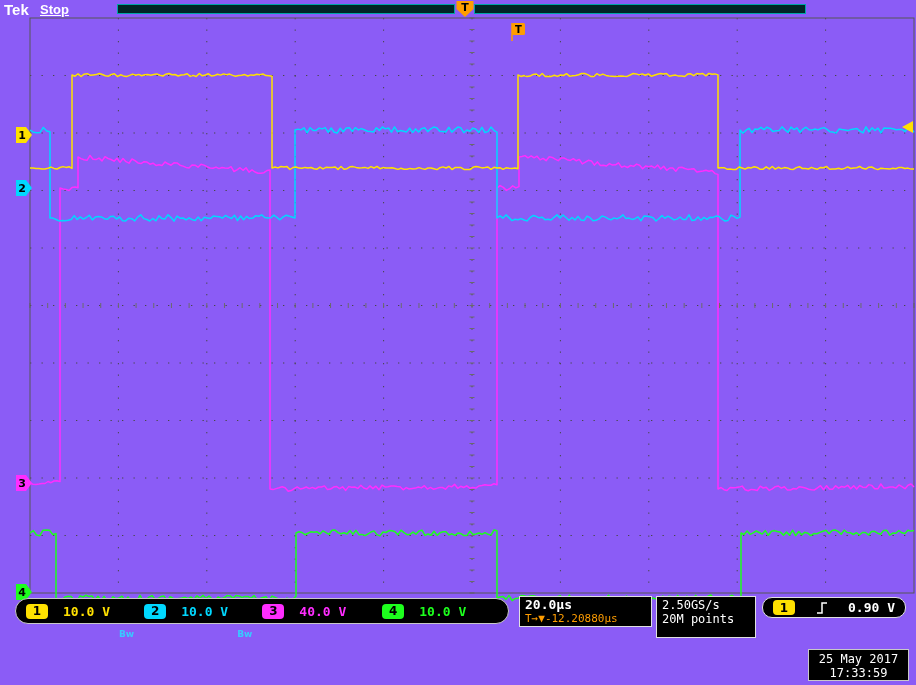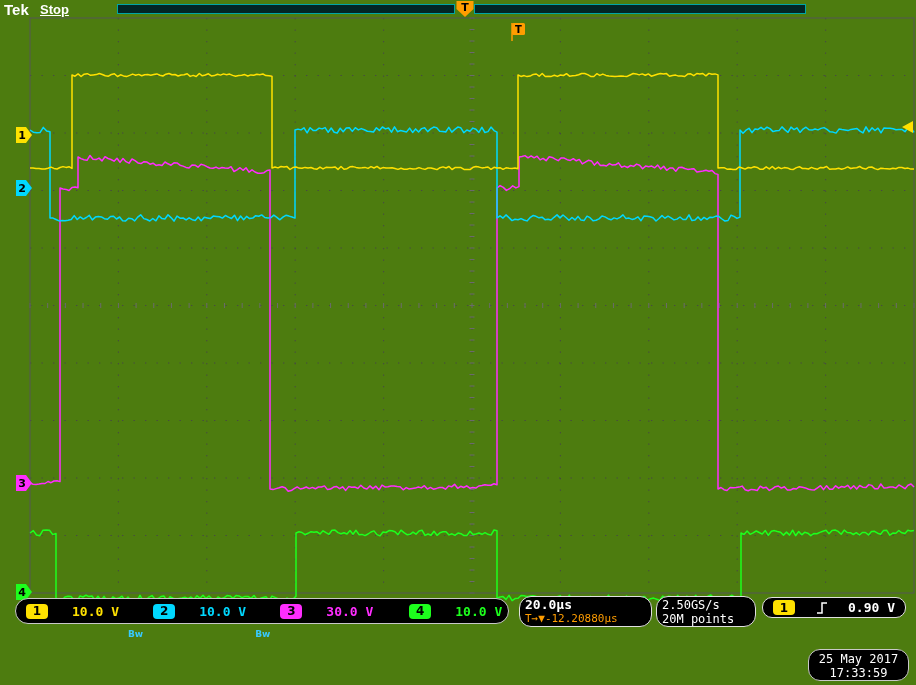--- a/index.html
+++ b/index.html
@@ -1,41 +1,41 @@
 <!DOCTYPE html>
 <html><head>
 <meta charset="utf-8">
 <style>
   html,body{margin:0;padding:0;background:#000;}
   body{width:916px;height:685px;overflow:hidden;font-family:"DejaVu Sans",sans-serif;}
-  .screen{position:relative;width:916px;height:685px;background:#4d7c0f;}
+  .screen{position:relative;width:916px;height:685px;background:#8b5cf6;}
 
   
   .tek-logo{position:absolute;left:4px;top:1px;color:#fff;font:bold 15px "Liberation Sans",sans-serif;z-index:0;}
   .acq-state{position:absolute;left:40px;top:2px;color:#fff;font:bold 13px "Liberation Sans",sans-serif;z-index:0;text-decoration:underline;}
   .recbar{position:absolute;top:4px;height:8px;border:1px solid #00a5a5;background:#012525;z-index:0;}
   .recbar1{left:117px;width:336px;}
   .recbar2{left:474px;width:330px;}
 
   #scope-svg{position:absolute;left:0;top:0;z-index:1;}
 
   
-  .box{position:absolute;background:#000;color:#fff;z-index:2;box-sizing:border-box;border-radius:12px;}
+  .box{position:absolute;background:#000;color:#fff;z-index:2;box-sizing:border-box;}
   .ch-strip{left:15px;top:598px;width:494px;height:26px;border:1px solid #c8c8c8;border-radius:13px;display:flex;align-items:center;}
   .chgroup{display:flex;align-items:center;margin-left:10px;}
   .chgroup.gap{margin-left:36px;}
   .chbadge{width:22px;height:15px;border-radius:4px;color:#000;font:bold 12px "DejaVu Sans",sans-serif;display:flex;align-items:center;justify-content:center;}
-  .chval{font:bold 13px "DejaVu Sans Mono",monospace;margin-left:24px;}
+  .chval{font:bold 13px "DejaVu Sans Mono",monospace;margin-left:15px;}
   .bw{font:bold 9px "DejaVu Sans",sans-serif;color:#38c9ff;margin-left:9px;margin-top:46px;}
 
   .hscale-box{left:519px;top:596px;width:133px;height:31px;border:1px solid #e0e0e0;padding:1px 0 0 5px;}
   .hline1{font:bold 13px "DejaVu Sans Mono",monospace;color:#fff;line-height:14px;}
   .hline2{font:11px "DejaVu Sans Mono",monospace;color:#ff9d00;line-height:13px;}
 
-  .rate-box{left:656px;top:596px;width:100px;height:31px;border:1px solid #e0e0e0;padding:1px 0 0 5px;}
+  .rate-box{left:656px;top:596px;width:100px;height:42px;border:1px solid #e0e0e0;padding:1px 0 0 5px;}
   .rline{font:12px "DejaVu Sans Mono",monospace;color:#fff;line-height:14px;}
 
   .trig-box{left:762px;top:597px;width:144px;height:21px;border:1px solid #e0e0e0;border-radius:10px;display:flex;align-items:center;justify-content:space-between;padding:0 10px;}
   .trig-level{font:bold 13px "DejaVu Sans Mono",monospace;color:#fff;}
 
   .dt-box{left:808px;top:649px;width:101px;height:32px;border:1px solid #c8c8c8;padding-top:2px;}
   .dtline{font:12px "DejaVu Sans Mono",monospace;color:#fff;text-align:center;line-height:14px;}
 </style>
 </head>
 <body>
@@ -207,21 +207,21 @@
         <span class="chval" style="color: rgb(255, 225, 0);">10.0 V</span>
       </div>
       <span class="bw">Bw</span>
       <div class="chgroup">
         <span class="chbadge" style="background: rgb(0, 216, 255);">2</span>
         <span class="chval" style="color: rgb(0, 216, 255);">10.0 V</span>
       </div>
       <span class="bw">Bw</span>
       <div class="chgroup">
         <span class="chbadge" style="background: rgb(255, 45, 255);">3</span>
-        <span class="chval" style="color: rgb(255, 45, 255);">30.0 V</span>
+        <span class="chval" style="color: rgb(255, 45, 255);">40.0 V</span>
       </div>
       <div class="chgroup gap">
         <span class="chbadge" style="background: rgb(29, 255, 29);">4</span>
         <span class="chval" style="color: rgb(29, 255, 29);">10.0 V</span>
       </div>
     </div>
 
   <div class="box hscale-box">
     <div class="hline1">20.0µs</div>
     <div class="hline2"><span>T→▼</span><span>-12.20880µs</span></div>

